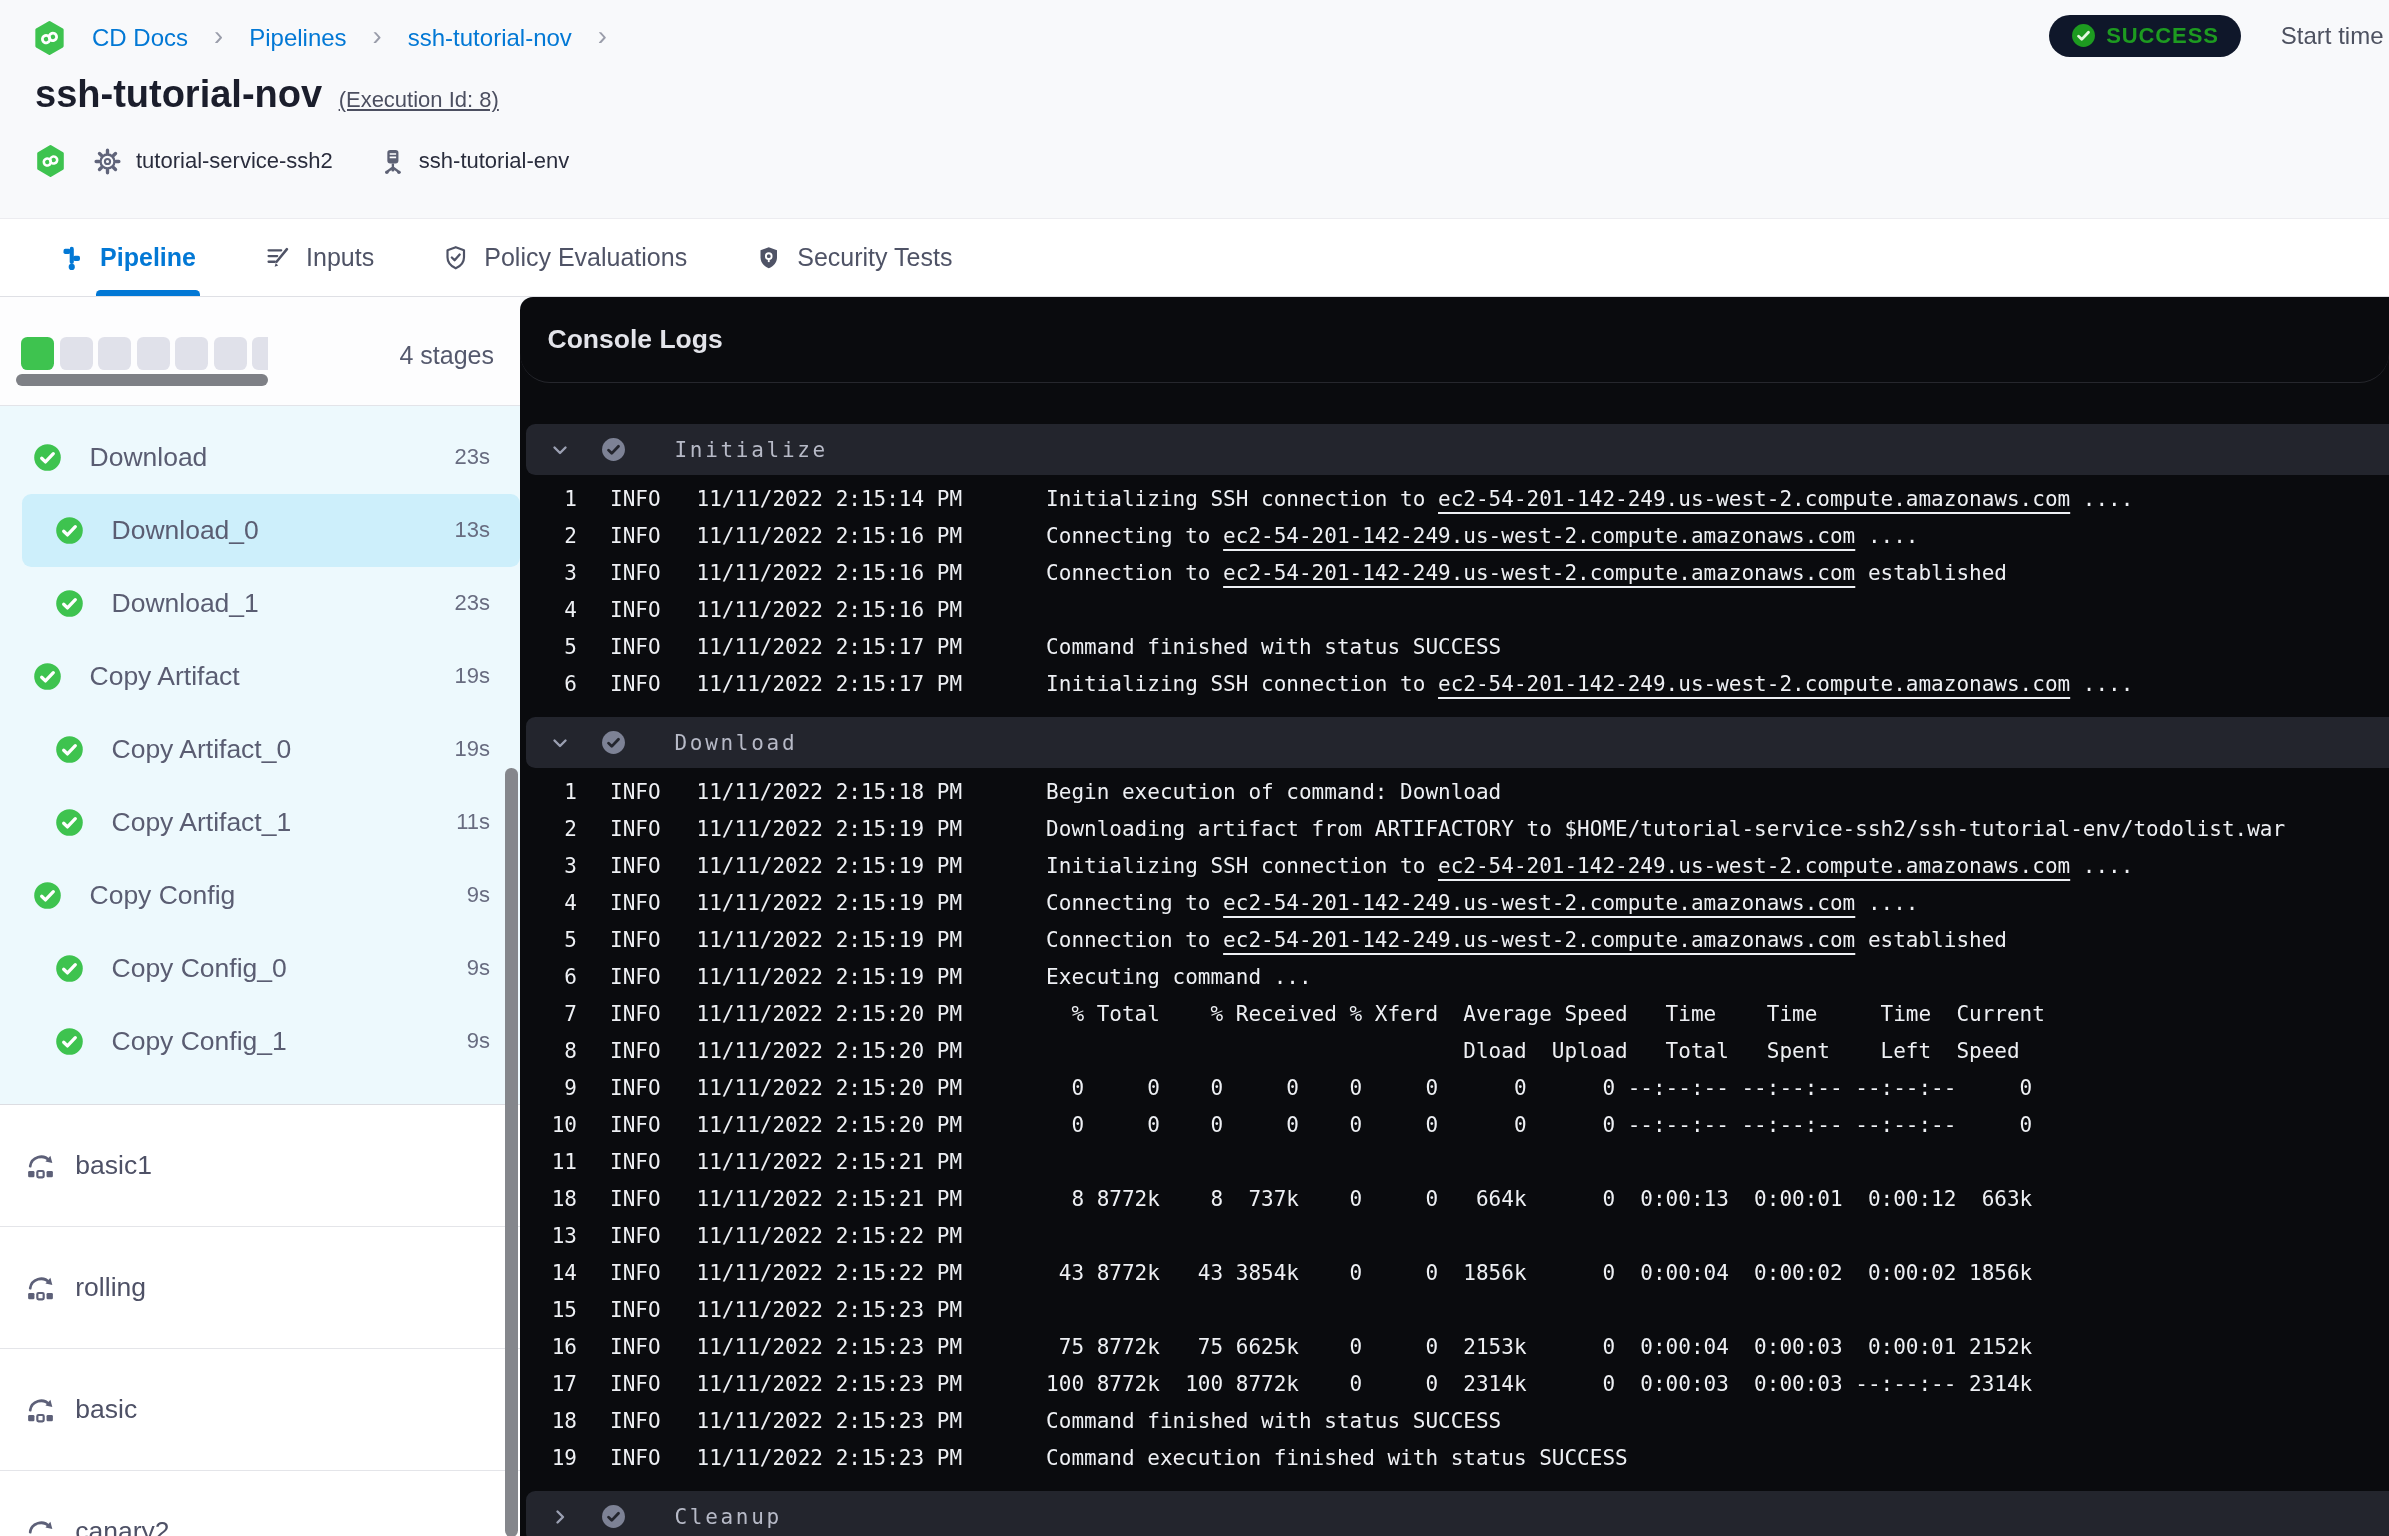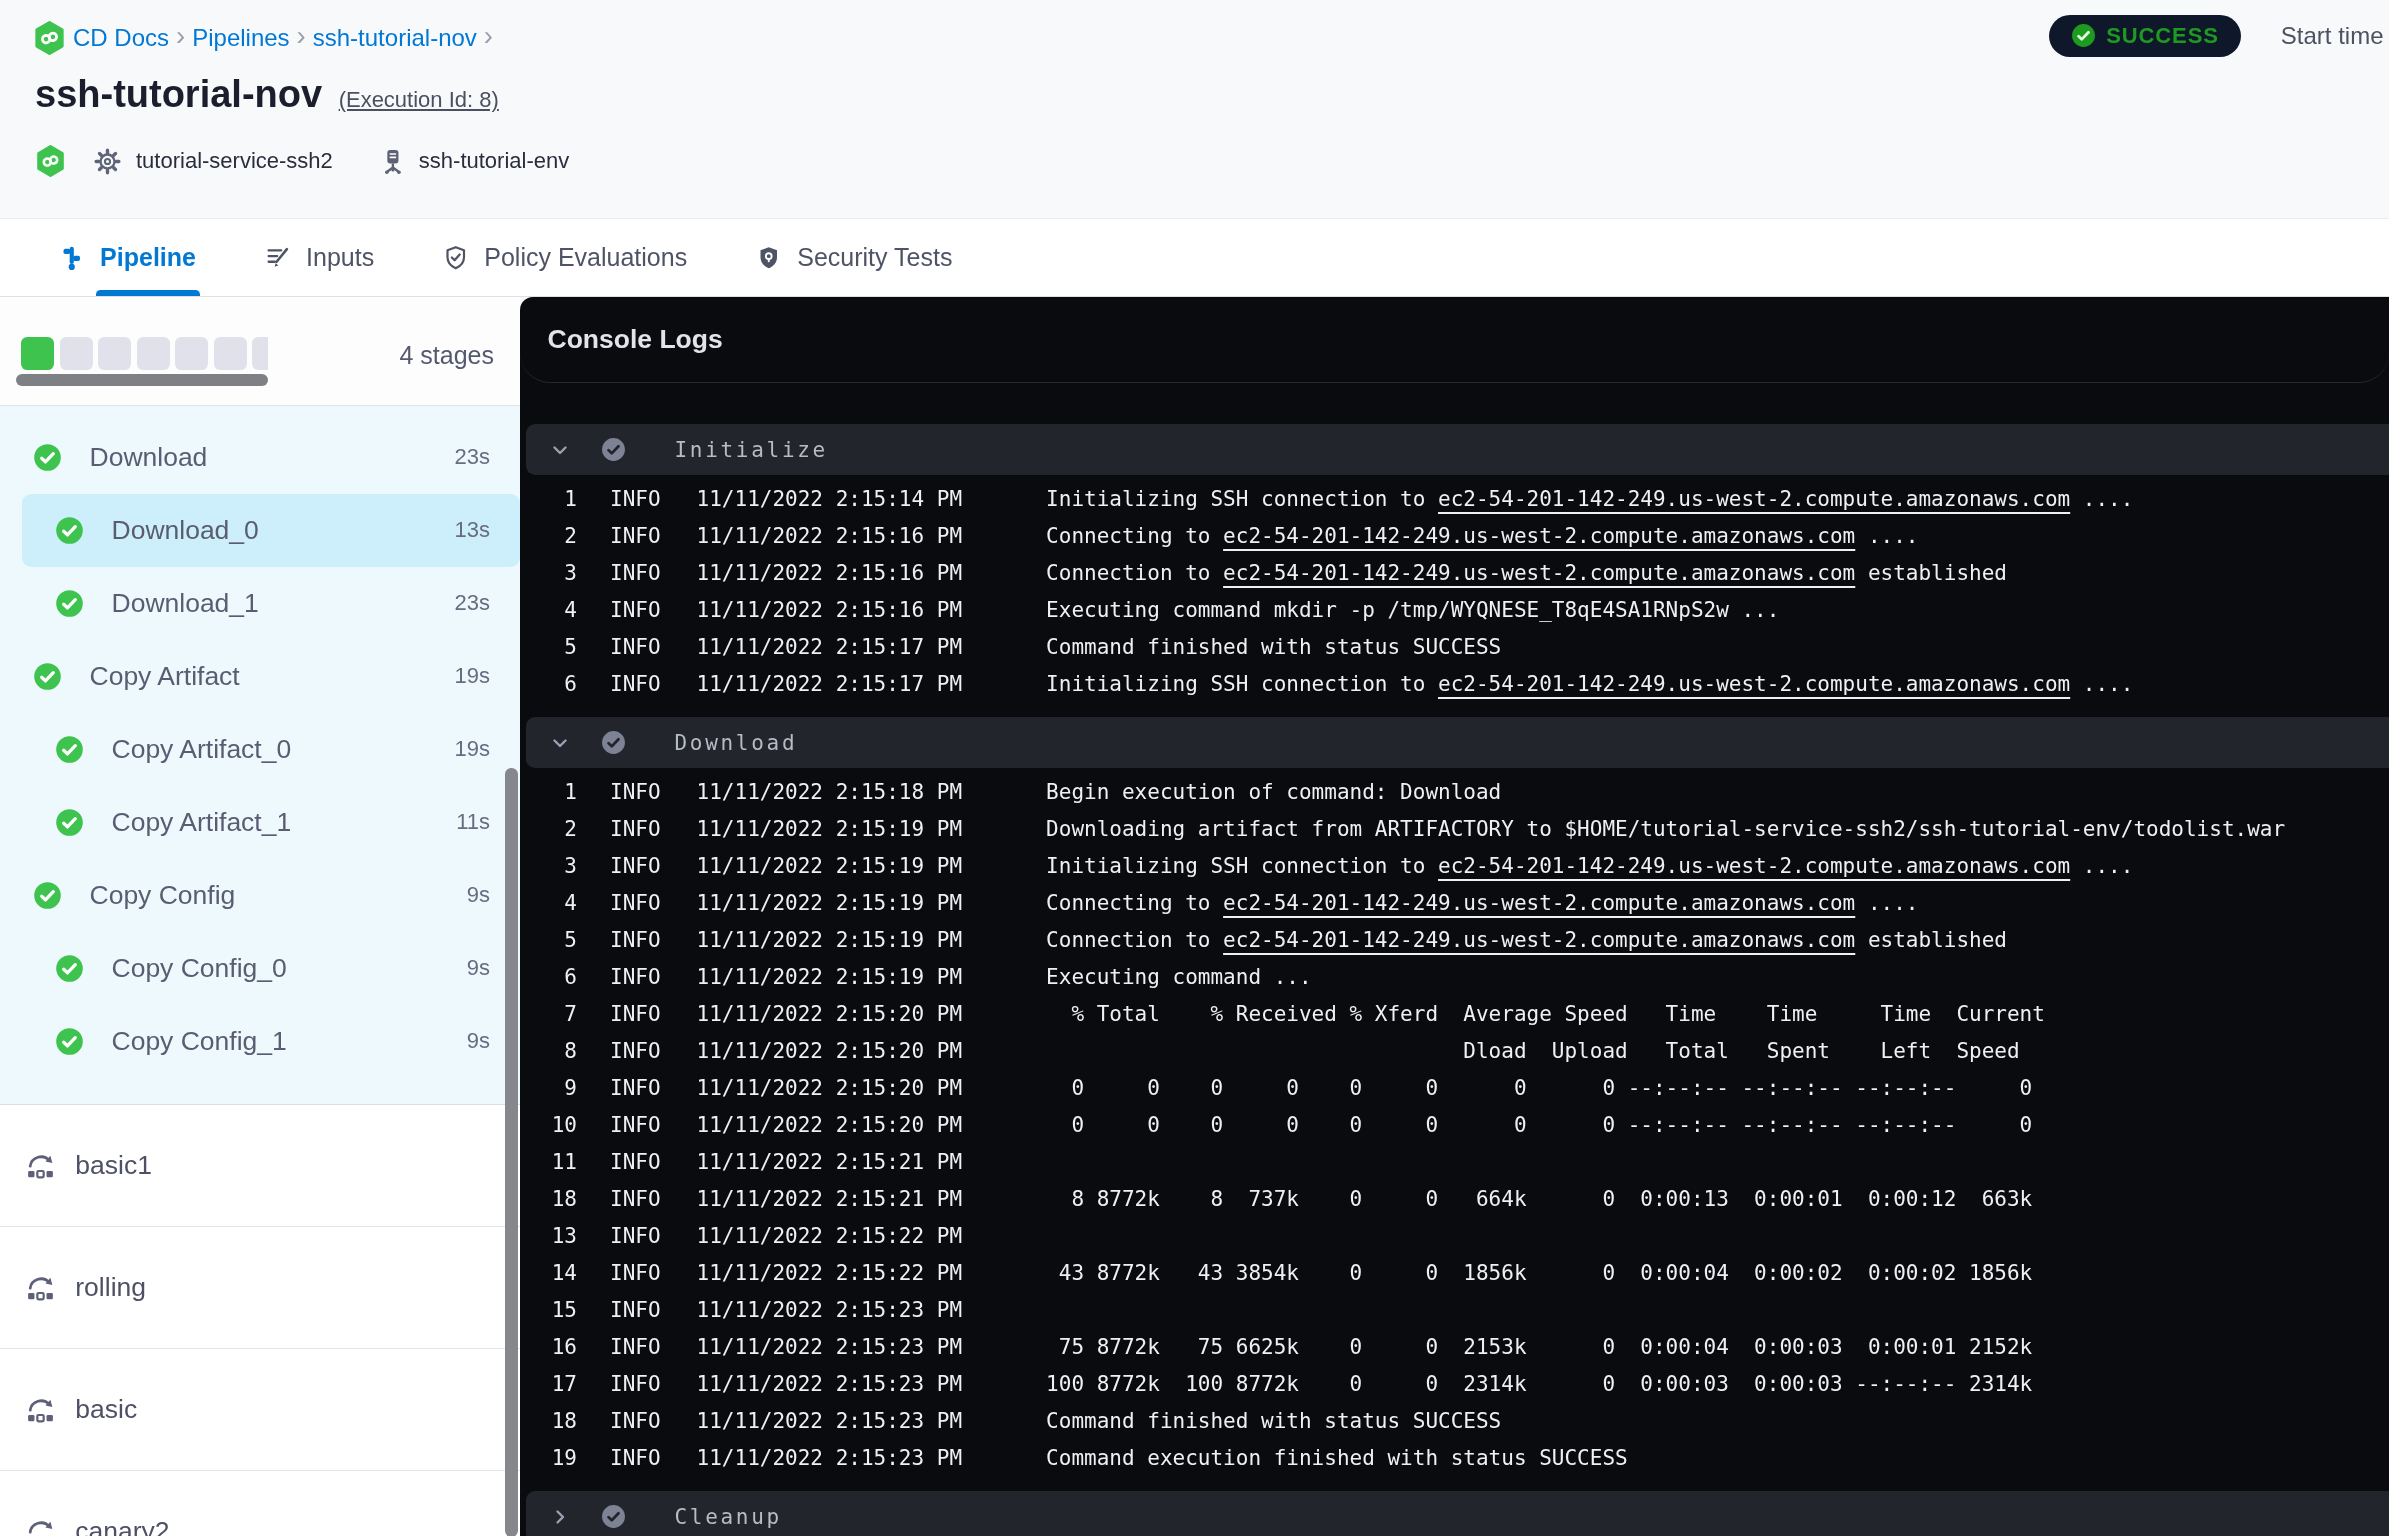--- a/index.html
+++ b/index.html
@@ -1,21 +1,21 @@
 <!DOCTYPE html>
 <html style="font-size:14.6px"><head>
 <meta charset="utf-8">
 <style>
   * { margin:0; padding:0; box-sizing:border-box; }
   html,body { width:2389px; height:1536px; overflow:hidden; background:#f8f9fb;
     font-family:"Liberation Sans", sans-serif; }
 
   
   .header { position:absolute; left:0; top:0; width:2389px; height:218px; background:#f8f9fb; }
-  .breadcrumb { position:absolute; left:33px; top:20px; display:flex; align-items:center; gap:7px; }
+  .breadcrumb { position:absolute; left:33px; top:20px; display:flex; align-items:center; gap:26px; }
   .crumb { color:#0278d5; font-size:24px; text-decoration:none; cursor:pointer; }
   .sep { color:#9a9daa; font-size:27.5px; line-height:24px; padding-bottom:3.7px; }
   .badge-area { position:absolute; right:5.5px; top:14.6px; display:flex; align-items:center; gap:40px; }
   .success-badge { background:#0f172a; color:#1d9b20; font-weight:bold; font-size:22px;
     letter-spacing:0.9px; border-radius:22px; padding:0 22px; height:42px; display:flex; gap:10px; align-items:center; }
   .start-time { color:#4d5160; font-size:24px; }
   .title-row { position:absolute; left:35px; top:73px; display:flex; align-items:baseline; gap:16.5px; }
   .page-title { font-size:38px; font-weight:bold; color:#1b1e2c; }
   .subtitle { font-size:22px; color:#4c4f60;text-decoration:underline; }
   .service-row { position:absolute; left:35px; top:137px; height:48px; display:flex; align-items:center; }
@@ -365,21 +365,21 @@
             <circle cx="12" cy="12" r="11" fill="#7d8295"></circle>
             <path d="M7.2 12.6l3.1 3.1 6.5-6.9" stroke="#23252d" stroke-width="2.7" fill="none" stroke-linecap="round" stroke-linejoin="round"></path>
           </svg>
         </span>
         <span class="sec-label">Initialize</span>
       </div>
       <div class="lines">
         <div class="log-line"><span class="ln-num">1</span><span class="ln-level">INFO</span><span class="ln-ts">11/11/2022 2:15:14 PM</span><span class="ln-msg"><span>Initializing SSH connection to </span><span class="lnk">ec2-54-201-142-249.us-west-2.compute.amazonaws.com</span><span> ....</span></span></div>
         <div class="log-line"><span class="ln-num">2</span><span class="ln-level">INFO</span><span class="ln-ts">11/11/2022 2:15:16 PM</span><span class="ln-msg"><span>Connecting to </span><span class="lnk">ec2-54-201-142-249.us-west-2.compute.amazonaws.com</span><span> ....</span></span></div>
         <div class="log-line"><span class="ln-num">3</span><span class="ln-level">INFO</span><span class="ln-ts">11/11/2022 2:15:16 PM</span><span class="ln-msg"><span>Connection to </span><span class="lnk">ec2-54-201-142-249.us-west-2.compute.amazonaws.com</span><span> established</span></span></div>
-        <div class="log-line"><span class="ln-num">4</span><span class="ln-level">INFO</span><span class="ln-ts">11/11/2022 2:15:16 PM</span><span class="ln-msg"><span>Executing command mkdir -p /tmp/WYQNESE_T8qE4SA1RNpS2w ...</span></span></div>
+        <div class="log-line"><span class="ln-num">4</span><span class="ln-level">INFO</span><span class="ln-ts">11/11/2022 2:15:16 PM</span></div>
         <div class="log-line"><span class="ln-num">5</span><span class="ln-level">INFO</span><span class="ln-ts">11/11/2022 2:15:17 PM</span><span class="ln-msg"><span>Command finished with status SUCCESS</span></span></div>
         <div class="log-line"><span class="ln-num">6</span><span class="ln-level">INFO</span><span class="ln-ts">11/11/2022 2:15:17 PM</span><span class="ln-msg"><span>Initializing SSH connection to </span><span class="lnk">ec2-54-201-142-249.us-west-2.compute.amazonaws.com</span><span> ....</span></span></div>
       </div>
       <div class="section-bar">
         <span class="ic chev">
           <svg width="24" height="24" viewBox="0 0 24 24" fill="none" stroke="#9ba0b2" stroke-width="2.4" stroke-linecap="round" stroke-linejoin="round">
             <path d="M6.5 9.5L12 15l5.5-5.5"></path>
           </svg>
         </span>
         <span class="ic st-check">

